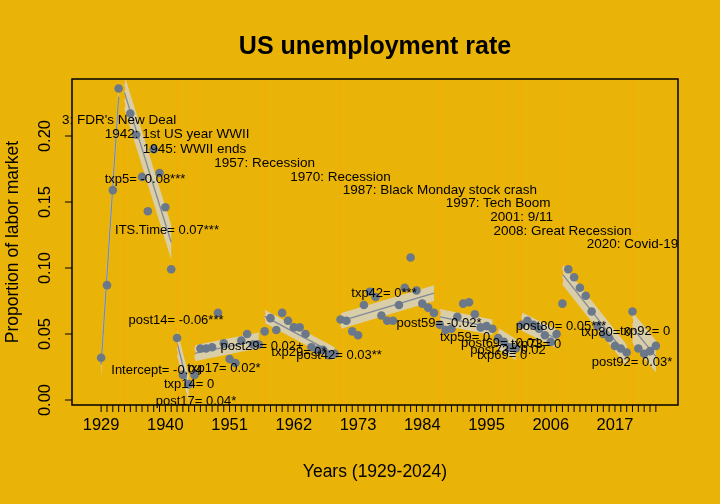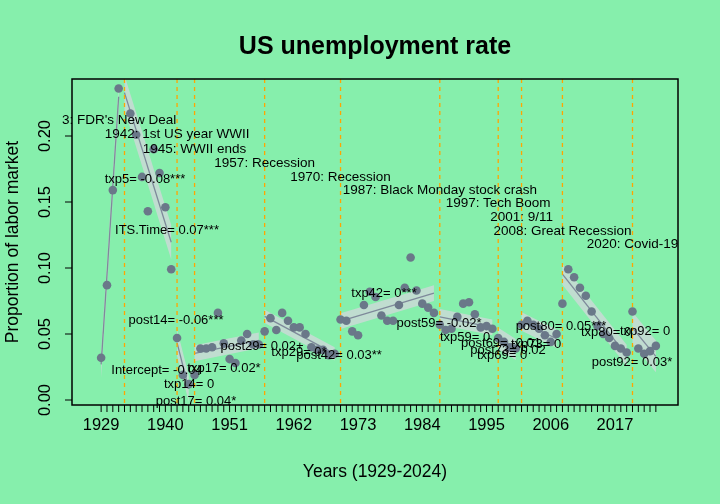--- a/index.html
+++ b/index.html
@@ -1,16 +1,16 @@
 <!DOCTYPE html>
 <html><head>
 <meta charset="utf-8">
 <style>
   html,body{margin:0;padding:0;width:720px;height:504px;background:#ffffff;overflow:hidden;}
-  .figure{position:relative;width:720px;height:504px;background:#86efac;font-family:"Liberation Sans",sans-serif;}
+  .figure{position:relative;width:720px;height:504px;background:#eab308;font-family:"Liberation Sans",sans-serif;}
   svg{display:block;}
   text{fill:#000000;}
   .title{font-size:25px;font-weight:bold;}
   .axis-label{font-size:17.5px;}
   .tick-label{font-size:16.5px;}
   .event-label{font-size:13.5px;}
   .coef-label{font-size:13px;}
 </style>
 </head>
 <body>

